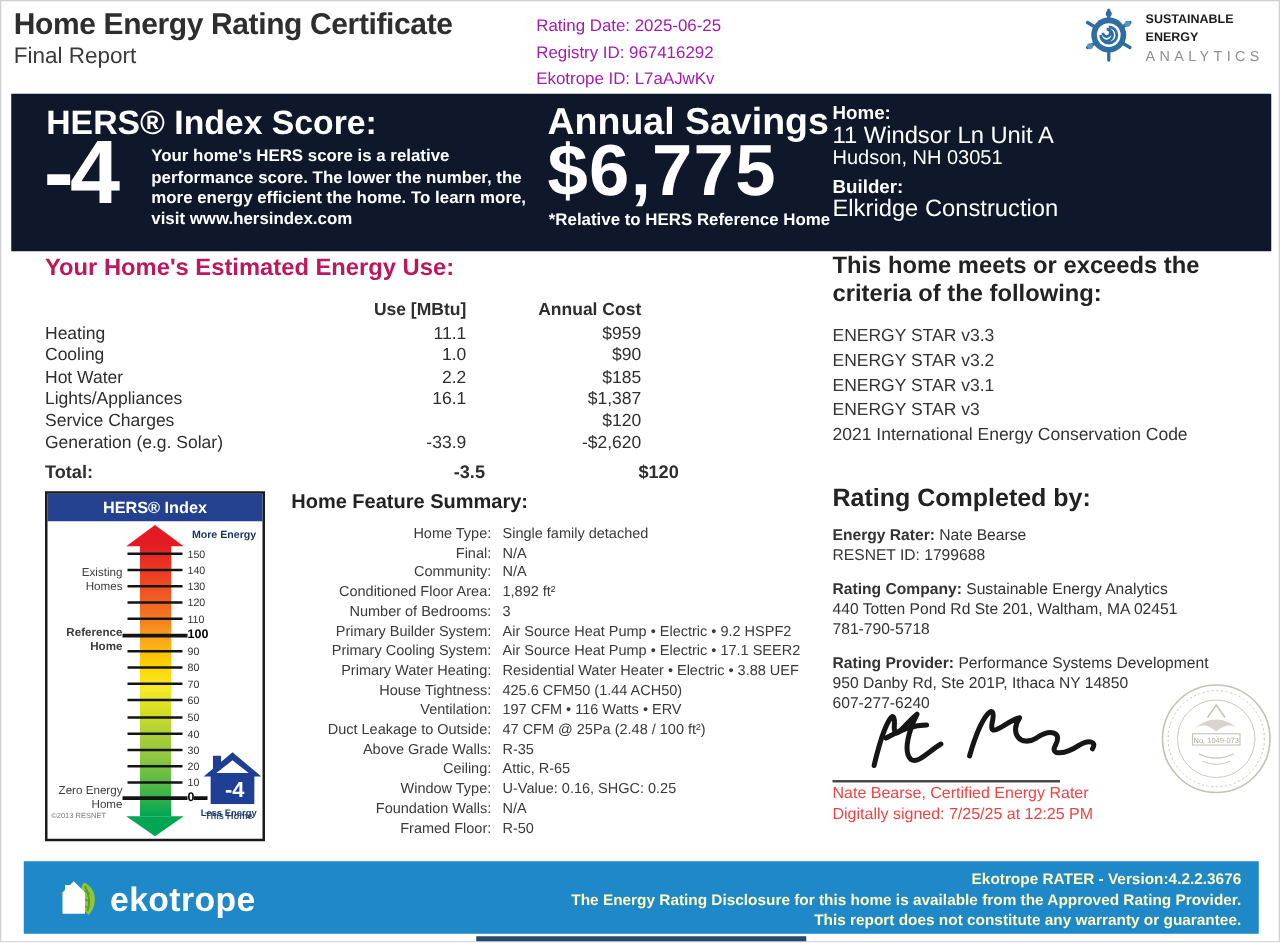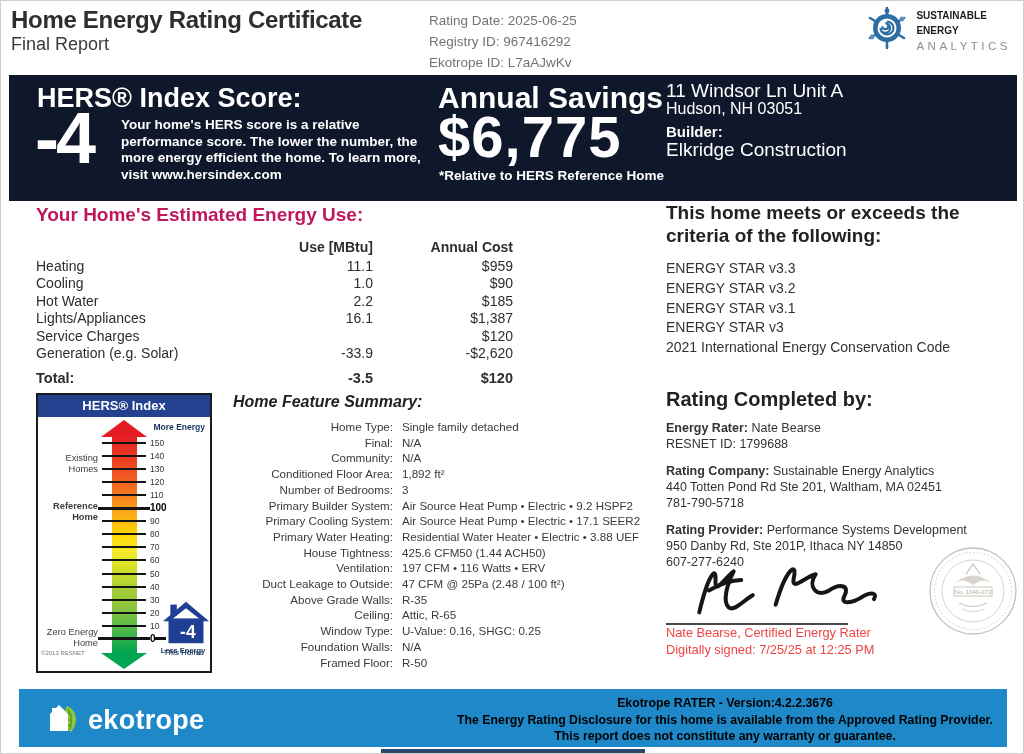--- a/index.html
+++ b/index.html
@@ -3,21 +3,21 @@
 <meta charset="utf-8">
 <style>
   html,body{margin:0;padding:0;background:#fff;}
   .page{position:relative;width:1024px;height:754px;background:#ffffff;
         font-family:"Liberation Sans",sans-serif;color:#2b2b2b;
         border:1px solid #cfcfcf;box-sizing:border-box;overflow:hidden;}
 
   
   .hdr-title{position:absolute;left:10px;top:5px;font-size:24px;font-weight:bold;color:#2e2e2e;letter-spacing:-0.3px;}
   .hdr-sub{position:absolute;left:10px;top:33px;font-size:18px;color:#3a3a3a;}
-  .hdr-meta{position:absolute;left:428px;top:9px;font-size:13.5px;color:#737373;line-height:21px;}
+  .hdr-meta{position:absolute;left:428px;top:9px;font-size:13.5px;color:#a21caf;line-height:21px;}
   .sea-logo{position:absolute;right:12px;top:5px;display:flex;gap:7px;align-items:flex-start;}
   .sea-text{padding-top:2px;}
   .sea-text .l1{font-weight:bold;font-size:10px;color:#1c1c1c;line-height:15px;}
   .sea-text .l3{font-size:11.5px;color:#8f8f8f;letter-spacing:3.5px;line-height:16px;}
 
   
   .banner{position:absolute;left:8px;top:74px;width:1008px;height:126px;background:#0f172a;color:#fff;}
   .b-score-head{position:absolute;left:28px;top:8px;font-size:27px;font-weight:bold;}
   .b-score{position:absolute;left:26px;top:22px;font-size:72px;font-weight:bold;letter-spacing:-3px;}
   .b-desc{position:absolute;left:112px;top:42px;width:314px;font-size:13.5px;font-weight:bold;line-height:16.5px;}
@@ -29,21 +29,21 @@
   .b-val-lg{font-size:19px;}
   .b-val-sm{font-size:16px;}
   .b-gap{height:5px;}
 
   
   .energy{position:absolute;left:35px;top:203px;width:478px;}
   .e-heading{font-size:19px;font-weight:bold;color:#be185d;margin-bottom:13px;}
   .e-row{display:grid;grid-template-columns:215px 122px 140px;font-size:14px;line-height:17.5px;color:#2e2e2e;}
   .e-row .num{text-align:right;}
   .e-colhead{font-weight:bold;margin-bottom:1px;}
-  .e-total{font-weight:bold;margin-top:7px;font-size:14.5px;}
+  .e-total{font-weight:bold;margin-top:7px;font-size:14.5px;gap:15px;}
 
   
   .compliance{position:absolute;left:665px;top:200px;width:348px;}
   .c-heading{font-size:19px;font-weight:bold;color:#222;line-height:23px;width:300px;}
   .c-list{margin-top:12px;font-size:14px;color:#333;line-height:19.8px;}
 
   
   .chart{position:absolute;left:35px;top:392px;width:176px;height:280px;border:2px solid #1b1b1b;background:#fff;box-sizing:border-box;}
   .chart-header{height:22px;background:#24418f;color:#fff;font-size:13px;font-weight:bold;text-align:center;line-height:22px;}
   .chart-body{position:relative;height:252px;}
@@ -58,40 +58,40 @@
   .tick-label.major{font-size:10px;font-weight:bold;color:#000;}
   .side-label{position:absolute;left:0;width:60px;text-align:right;font-size:9.3px;color:#3c3c3c;line-height:10.5px;}
   .connector{position:absolute;left:117px;top:220px;width:11px;height:3px;background:#111;}
   .house-wrap{position:absolute;left:125px;top:184px;width:46px;}
   .under-house{position:absolute;left:116px;top:230px;width:58px;text-align:center;font-size:7.5px;font-weight:bold;color:#17355e;line-height:8px;}
   .under-house .overlap{margin-top:-6px;opacity:0.85;}
   .chart-copy{position:absolute;left:3px;top:233px;font-size:6px;color:#777;}
 
   
   .features{position:absolute;left:232px;top:392px;width:425px;}
-  .f-heading{font-size:16px;font-weight:bold;color:#222;margin-bottom:8px;font-style:italic;}
+  .f-heading{font-size:16px;font-weight:bold;color:#222;margin-bottom:8px;}
   .f-grid{display:grid;grid-template-columns:160px 1fr;column-gap:9px;font-size:11.6px;line-height:15.7px;color:#3a3a3a;}
   .f-label{text-align:right;}
 
   
   .rating{position:absolute;left:665px;top:390px;width:352px;font-size:12.5px;line-height:16px;color:#333;}
   .r-heading{font-size:20px;font-weight:bold;color:#222;margin-bottom:13px;}
   .r-group{margin-bottom:11px;}
   .r-b{font-weight:bold;}
   .sig-block{position:absolute;left:665px;top:552px;width:240px;}
   .sig-svg{position:relative;left:18px;top:0;}
   .sig-line{border-top:2px solid #4a4a4a;width:182px;margin-top:-6px;}
   .sig-name,.sig-date{font-size:12.8px;color:#ef4444;line-height:16.5px;}
   .seal{position:absolute;left:925px;top:543px;width:94px;height:94px;opacity:0.75;}
 
   
   .footer{position:absolute;left:18px;top:688px;width:988px;height:58px;background:#1e88c8;}
   .f-logo{position:absolute;left:24px;top:10px;display:flex;align-items:center;gap:7px;}
   .f-brand{font-size:27px;font-weight:bold;color:#fff;letter-spacing:0.3px;}
-  .f-text{position:absolute;right:14px;top:6px;text-align:center;color:#000000;font-size:12.3px;font-weight:bold;line-height:16.5px;}
+  .f-text{position:absolute;right:14px;top:6px;text-align:right;color:#fef9c3;font-size:12.3px;font-weight:bold;line-height:16.5px;}
   .bottom-strip{position:absolute;left:380px;top:748px;width:264px;height:5px;background:#27496e;}
 </style>
 </head>
 <body>
 
 <div class="page">
 
   <div class="hdr-title">Home Energy Rating Certificate</div>
   <div class="hdr-sub">Final Report</div>
   <div class="hdr-meta">
@@ -123,20 +123,21 @@
   </div>
 
   <div class="banner">
     <div class="b-score-head">HERS® Index Score:</div>
     <div class="b-score">-4</div>
     <div class="b-desc">Your home's HERS score is a relative performance score. The lower the number, the more energy efficient the home. To learn more, visit www.hersindex.com</div>
     <div class="b-sav-head">Annual Savings</div>
     <div class="b-sav">$6,775</div>
     <div class="b-sav-note">*Relative to HERS Reference Home</div>
     <div class="b-home">
+      <div class="b-lab">Home:</div>
       <div class="b-val-lg">11 Windsor Ln Unit A</div>
       <div class="b-val-sm">Hudson, NH 03051</div>
       <div class="b-gap"></div>
       <div class="b-lab">Builder:</div>
       <div class="b-val-lg">Elkridge Construction</div>
     </div>
   </div>
 
   <div class="energy">
     <div class="e-heading">Your Home's Estimated Energy Use:</div>

